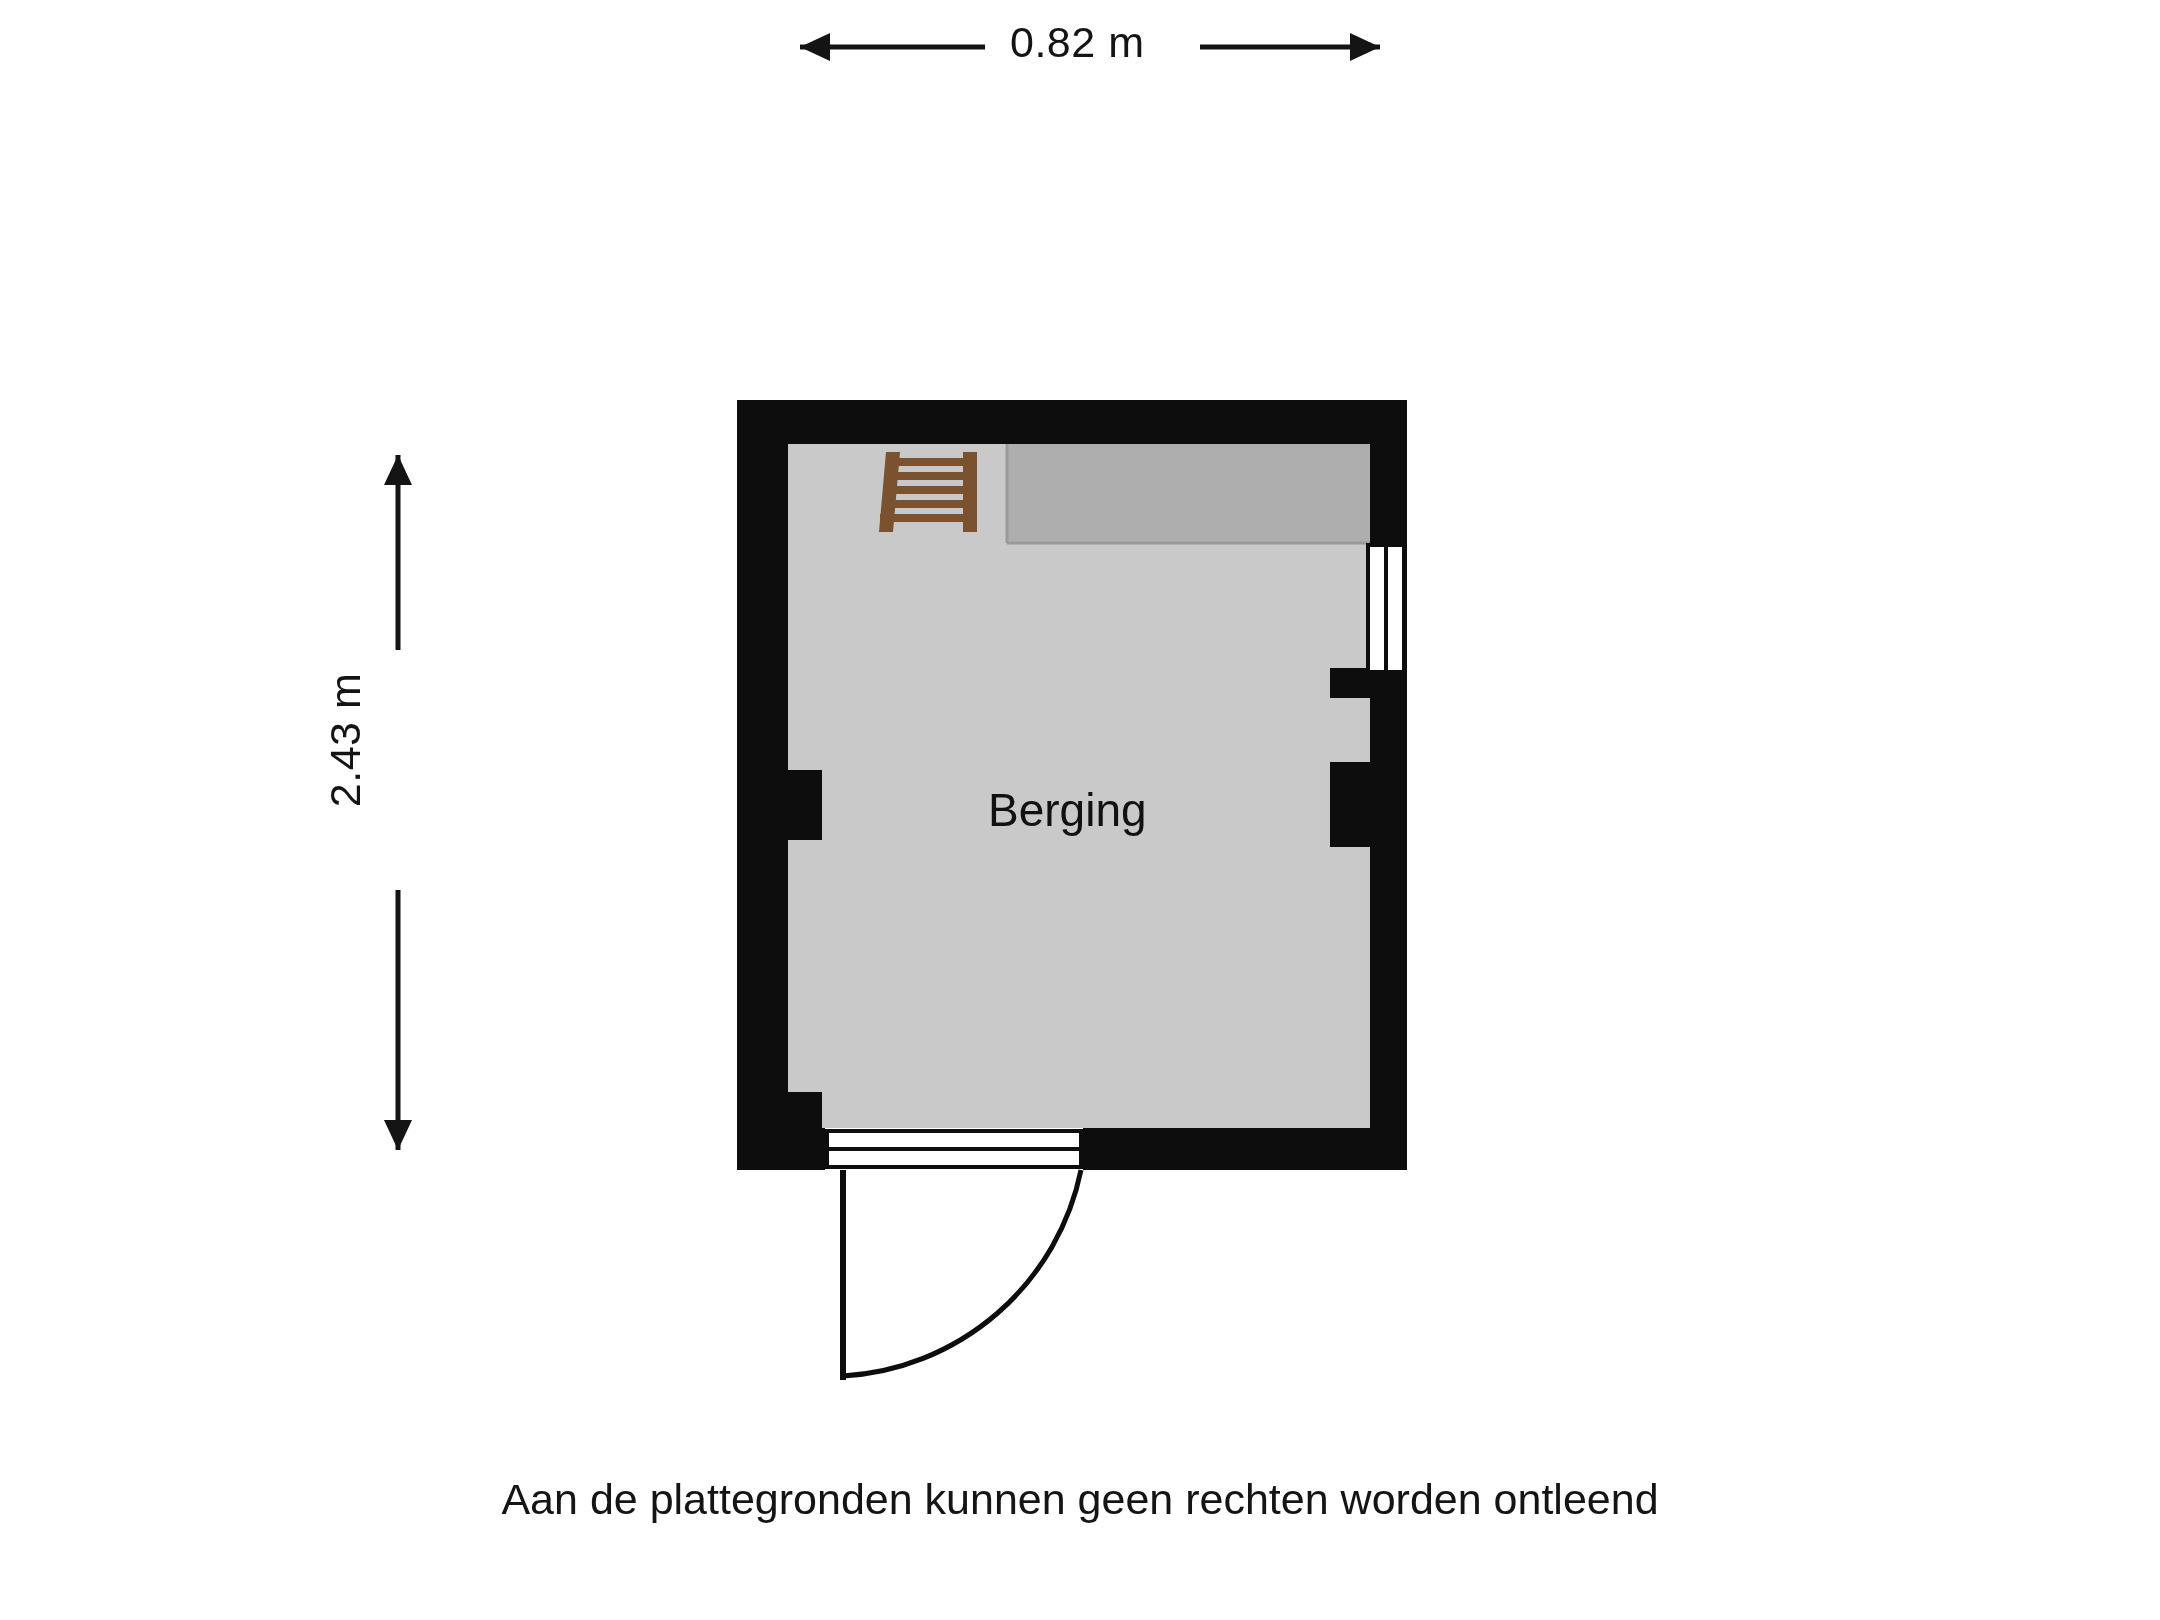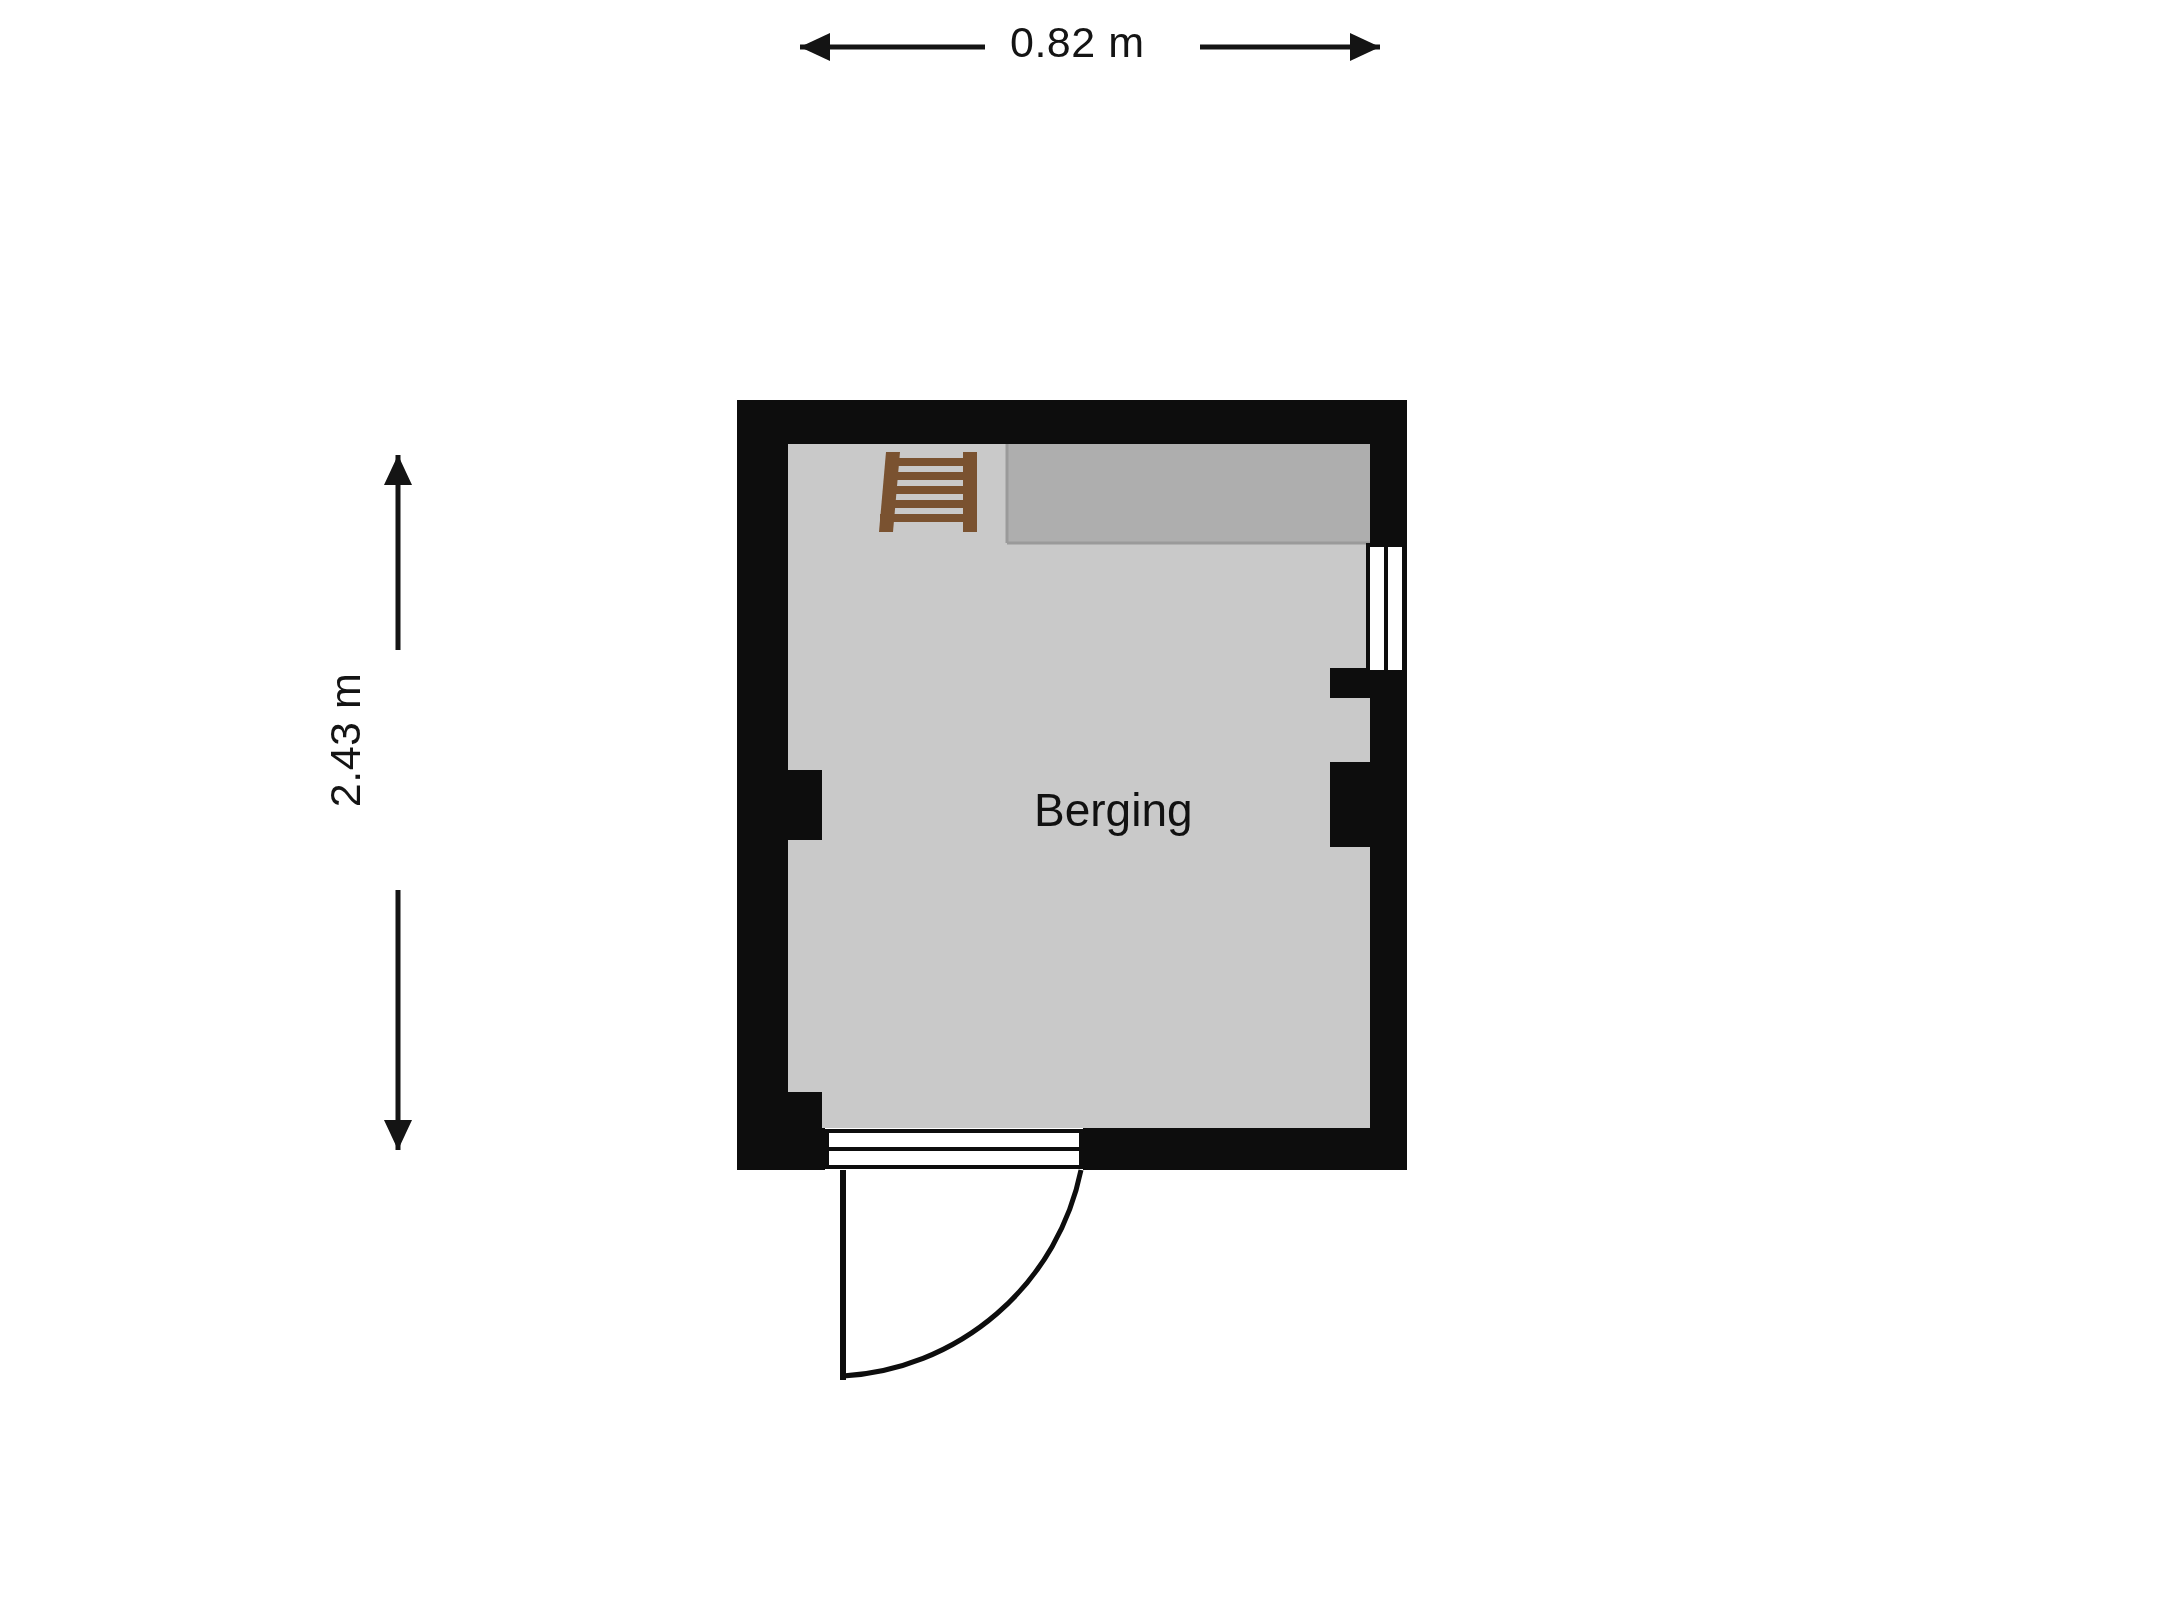--- a/index.html
+++ b/index.html
@@ -40,21 +40,21 @@
   #dim-left-label {
     left: 345px;
     top: 740px;
     transform: translate(-50%, -50%) rotate(-90deg);
     transform-origin: center center;
   }
 
   
   #room-label {
     position: absolute;
-    left: 1034px;
+    left: 988px;
     top: 783px;
     font-size: 46px;
     color: #111111;
     white-space: nowrap;
   }
 
   
   #footer {
     position: absolute;
     left: 0;
@@ -153,13 +153,14 @@
 
 </svg>
 
 <div class="dim-label" id="dim-top-label">0.82 m</div>
 
 <div class="dim-label" id="dim-left-label">2.43 m</div>
 
 <div id="room-label">Berging</div>
 
 <div id="footer">
+  <div class="line1">Aan de plattegronden kunnen geen rechten worden ontleend</div>
 </div>
 
 </body></html>

